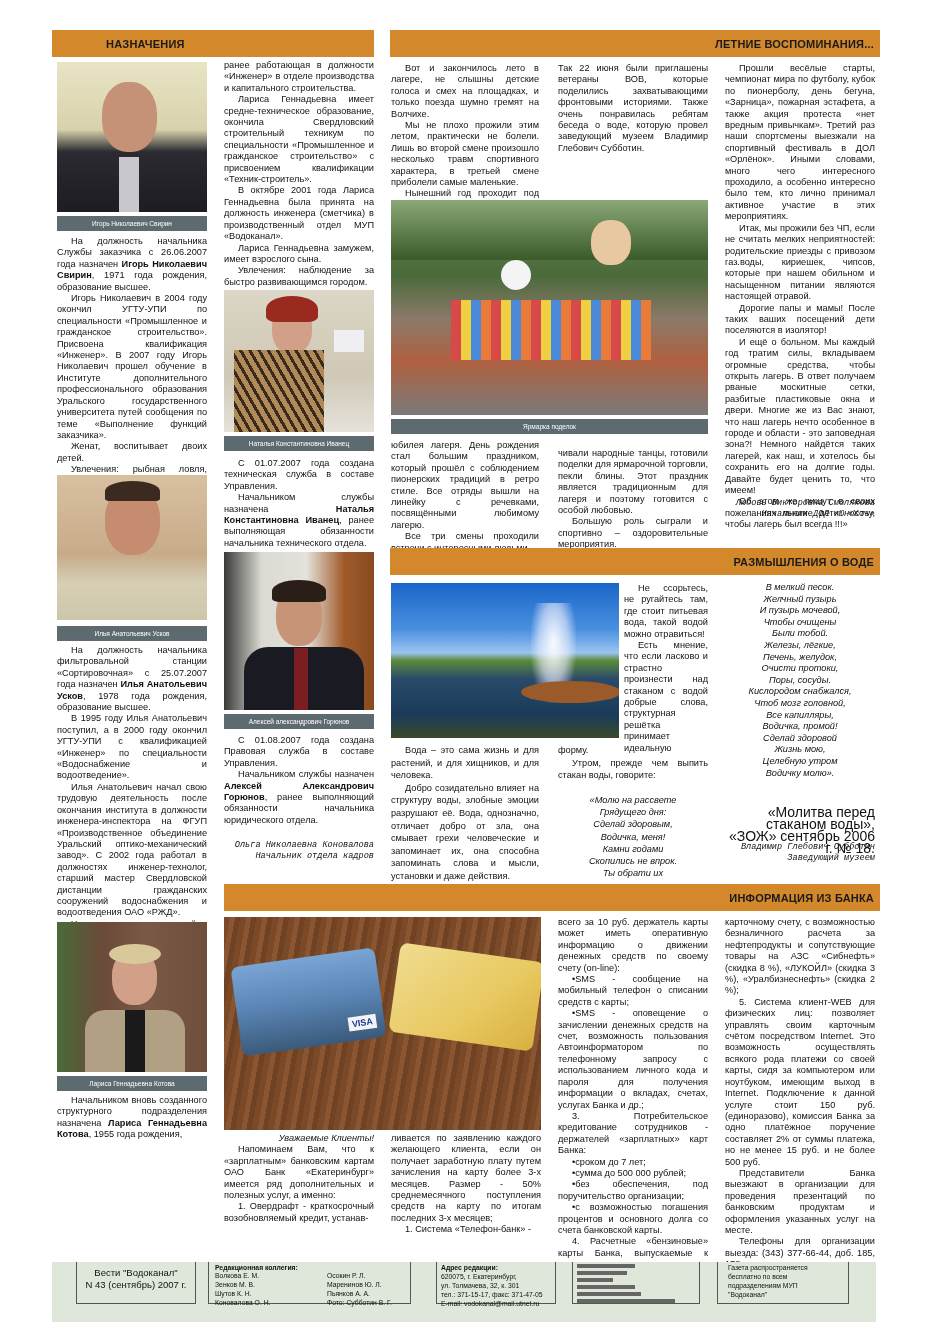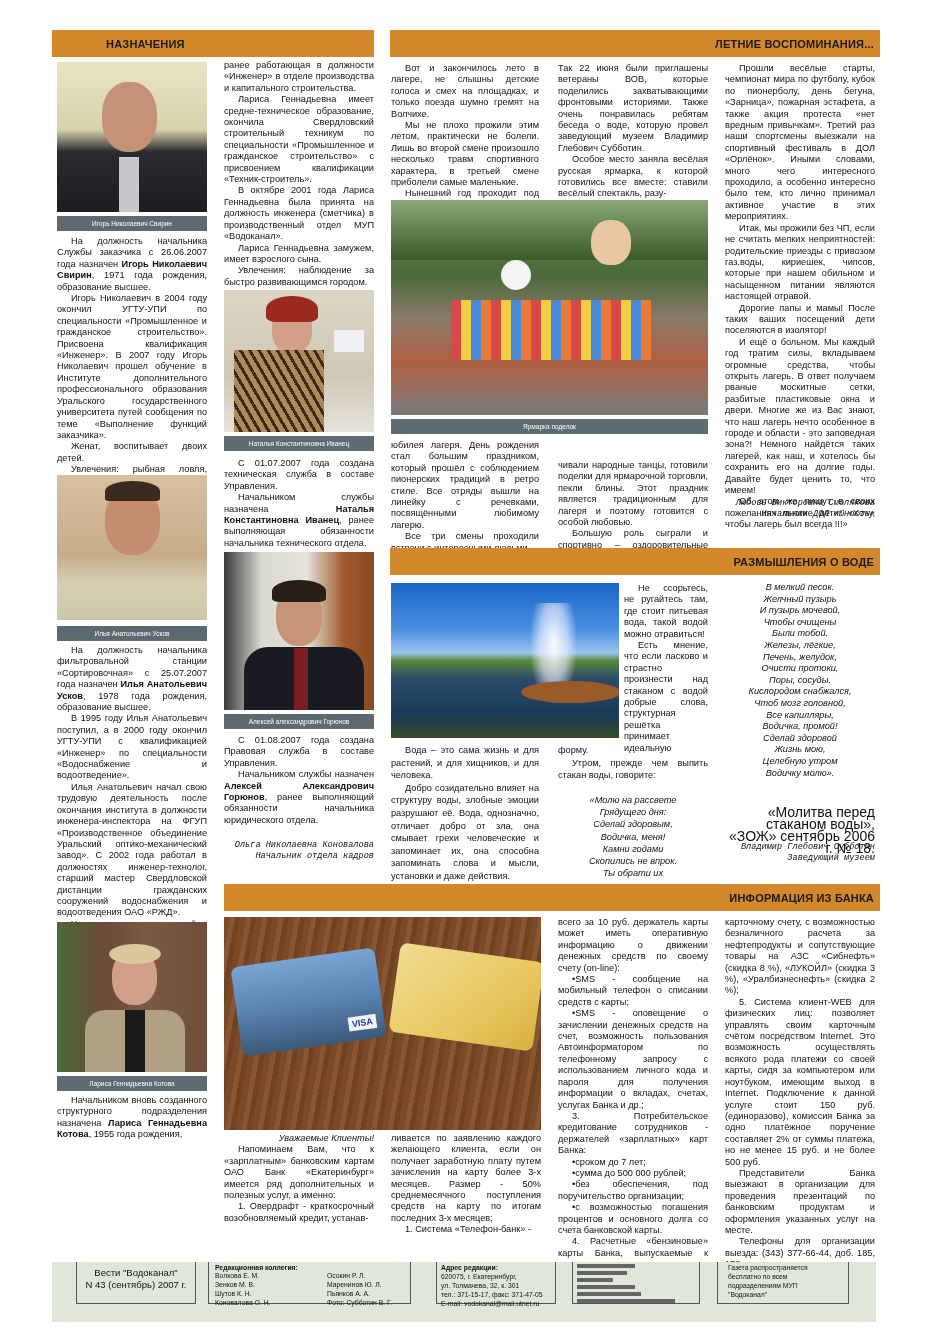--- a/index.html
+++ b/index.html
@@ -107,36 +107,35 @@
   <div>Начальник отдела кадров</div>
 </div>
 
 <div class="col" style="left:391px; top:63px; width:148px;">
   <p>Вот и закончилось лето в лагере, не слышны детские голоса и смех на площадках, и только поезда шумно гремят на Волчихе.</p>
   <p>Мы не плохо прожили этим летом, практически не болели. Лишь во второй смене произошло несколько травм спортивного характера, в третьей смене приболели самые маленькие.</p>
   <p>Нынешний год проходит под знаком шестидесятилетнего</p>
 </div>
 <div class="col" style="left:558px; top:63px; width:150px;">
   <p class="noindent">Так 22 июня были приглашены ветераны ВОВ, которые поделились захватывающими фронтовыми историями. Также очень понравилась ребятам беседа о воде, которую провел заведующий музеем Владимир Глебович Субботин.</p>
-  <p>Особое место заняла весёлая русская ярмарка, к которой готовились все вместе: ставили весёлый спектакль, разу-</p>
 </div>
 
 <div class="photo" style="left:391px; top:200px; width:317px; height:215px; background: linear-gradient(180deg,#6a8a58 0%,#4a6a3a 35%,#8a7a6a 55%,#b06040 75%,#7a7a7a 100%);">
   <div style="position:absolute; left:0; top:0; width:317px; height:60px; background: linear-gradient(180deg,#8aa878 0%,#3a5a2a 100%);"></div>
   <div style="position:absolute; left:200px; top:20px; width:40px; height:45px; border-radius:45%; background:#e8c8a0;"></div>
   <div style="position:absolute; left:60px; top:100px; width:200px; height:60px; background: repeating-linear-gradient(90deg,#d84a4a 0 10px,#f0d040 10px 20px,#4a8ad8 20px 30px,#e87a3a 30px 40px);"></div>
   <div style="position:absolute; left:110px; top:60px; width:30px; height:30px; border-radius:50%; background:#f4f4f4;"></div>
 </div>
 <div class="caption" style="left:391px; top:419px; width:317px;">Ярмарка поделок</div>
 
 <div class="col" style="left:391px; top:440px; width:148px;">
   <p class="noindent">юбилея лагеря. День рождения стал большим праздником, который прошёл с соблюдением пионерских традиций в ретро стиле. Все отряды вышли на линейку с речевками, посвящёнными любимому лагерю.</p>
   <p>Все три смены проходили встречи с интересными людьми.</p>
 </div>
-<div class="col" style="left:558px; top:460px; width:150px;">
+<div class="col" style="left:558px; top:448px; width:150px;">
   <p class="noindent">чивали народные танцы, готовили поделки для ярмарочной торговли, пекли блины. Этот праздник является традиционным для лагеря и поэтому готовится с особой любовью.</p>
   <p>Большую роль сыграли и спортивно – оздоровительные мероприятия.</p>
 </div>
 
 <div class="col" style="left:725px; top:63px; width:150px;">
   <p>Прошли весёлые старты, чемпионат мира по футболу, кубок по пионерболу, день бегуна, «Зарница», пожарная эстафета, а также акция протеста «нет вредным привычкам». Третий раз наши спортсмены выезжали на спортивный фестиваль в ДОЛ «Орлёнок». Иными словами, много чего интересного проходило, а особенно интересно было тем, кто лично принимал активное участие в этих мероприятиях.</p>
   <p>Итак, мы прожили без ЧП, если не считать мелких неприятностей: родительские приезды с привозом газ.воды, кириешек, чипсов, которые при нашем обильном и насыщенном питании являются настоящей отравой.</p>
   <p>Дорогие папы и мамы! После таких ваших посещений дети поселяются в изолятор!</p>
   <p>И ещё о больном. Мы каждый год тратим силы, вкладываем огромные средства, чтобы открыть лагерь. В ответ получаем рваные москитные сетки, разбитые пластиковые окна и двери. Многие же из Вас знают, что наш лагерь нечто особенное в городе и области - это заповедная зона?! Немного найдётся таких лагерей, как наш, и хотелось бы сохранить его на долгие годы. Давайте будет ценить то, что имеем!</p>
   <p>Об этом же пишут в своих пожеланиях многие дети: «Хочу, чтобы лагерь был всегда !!!»</p>

